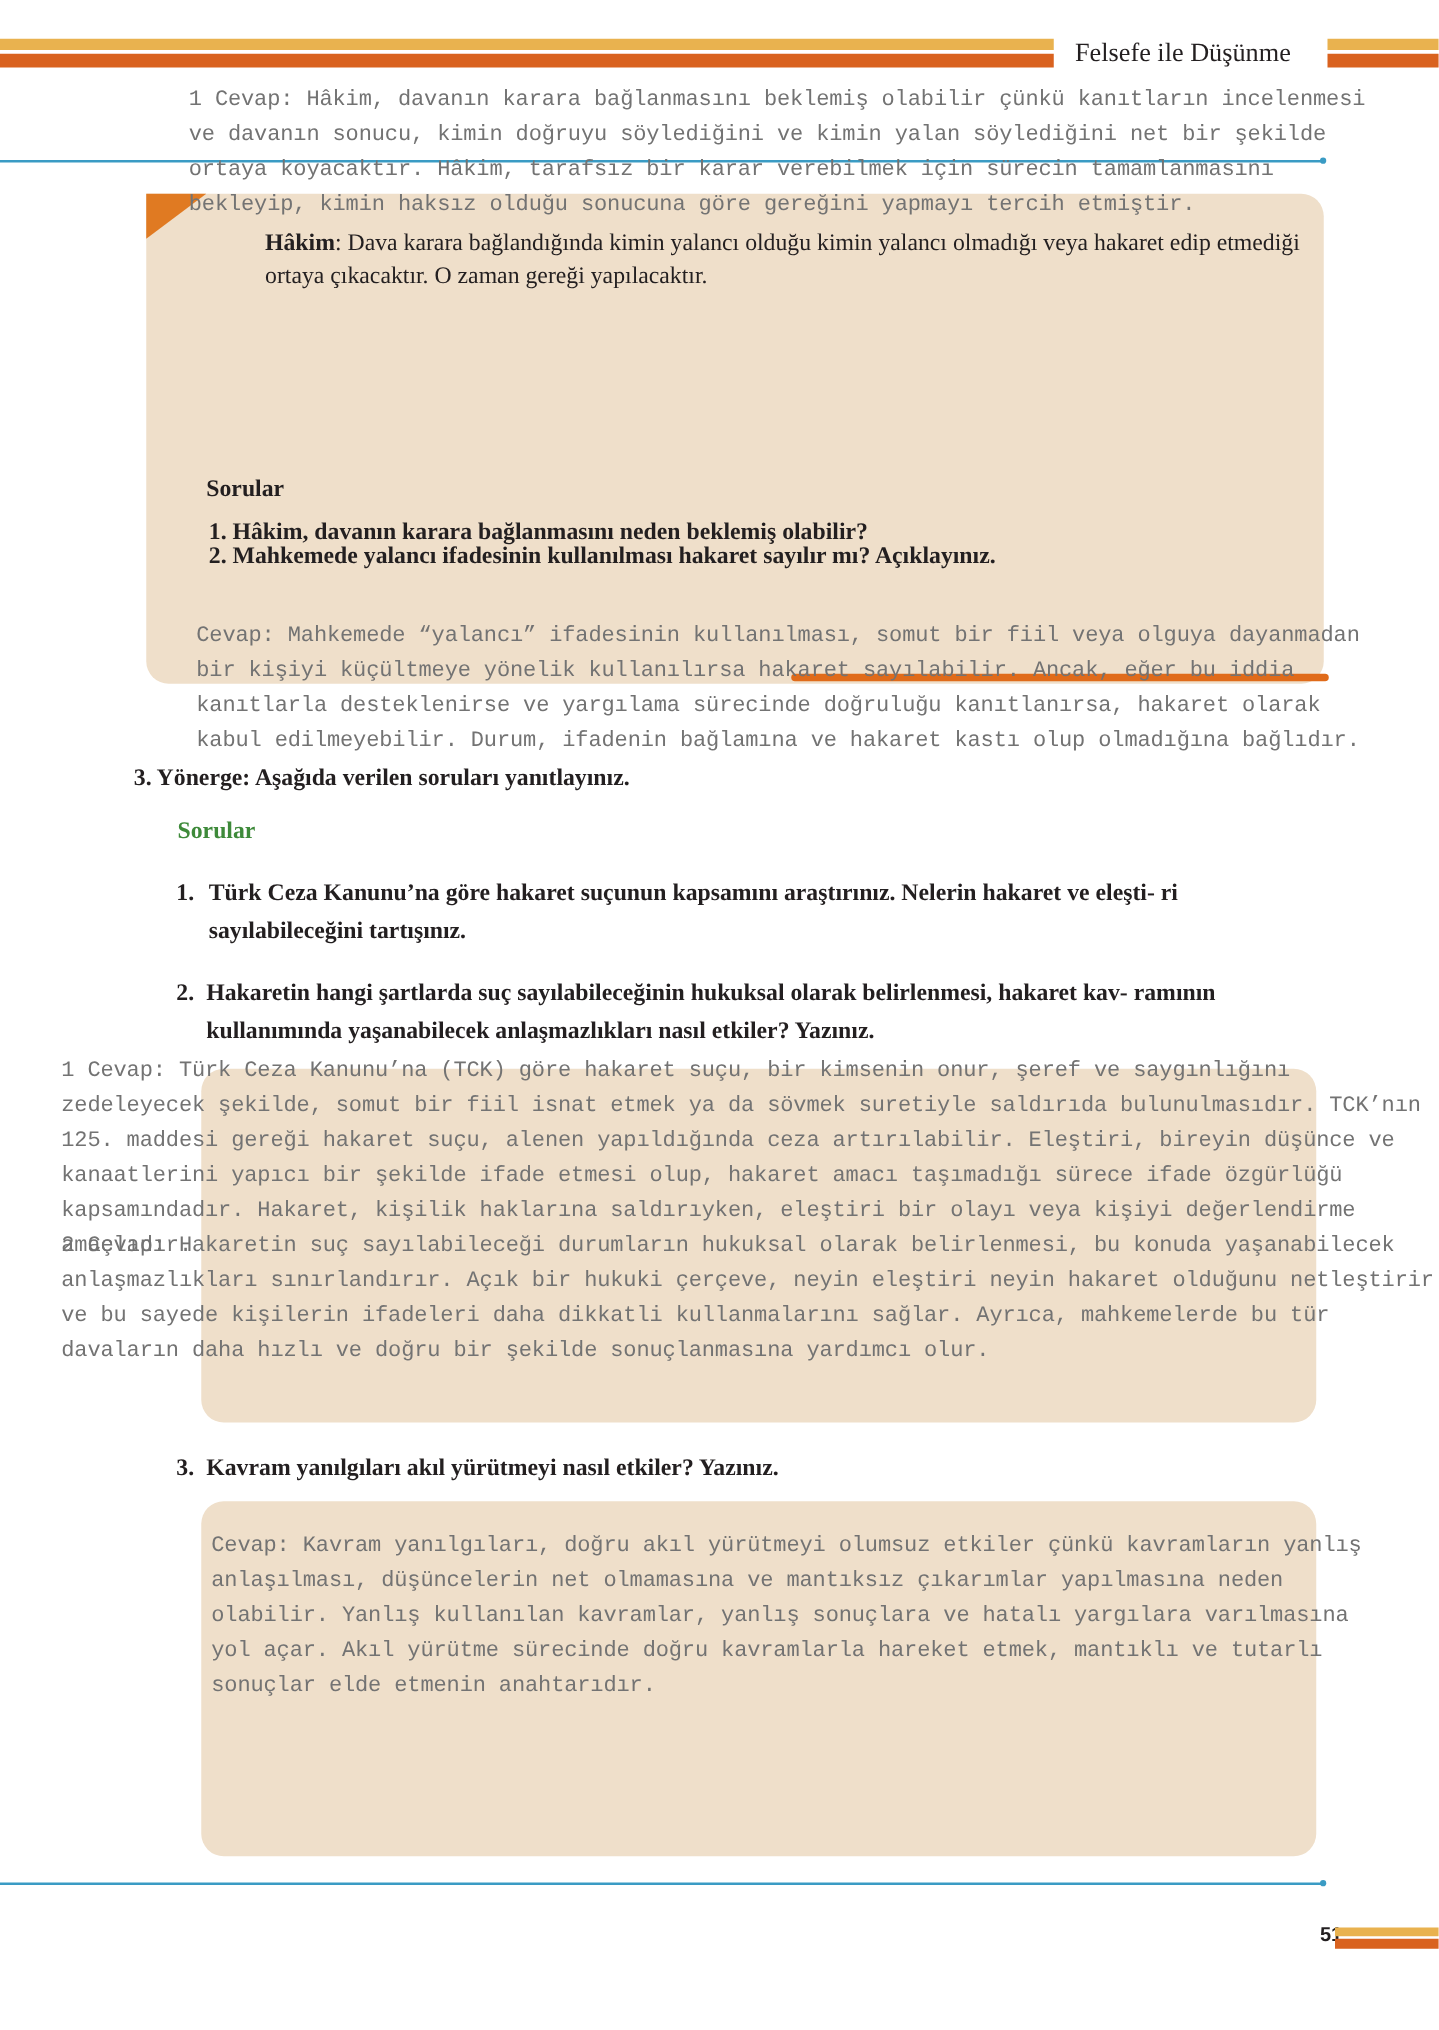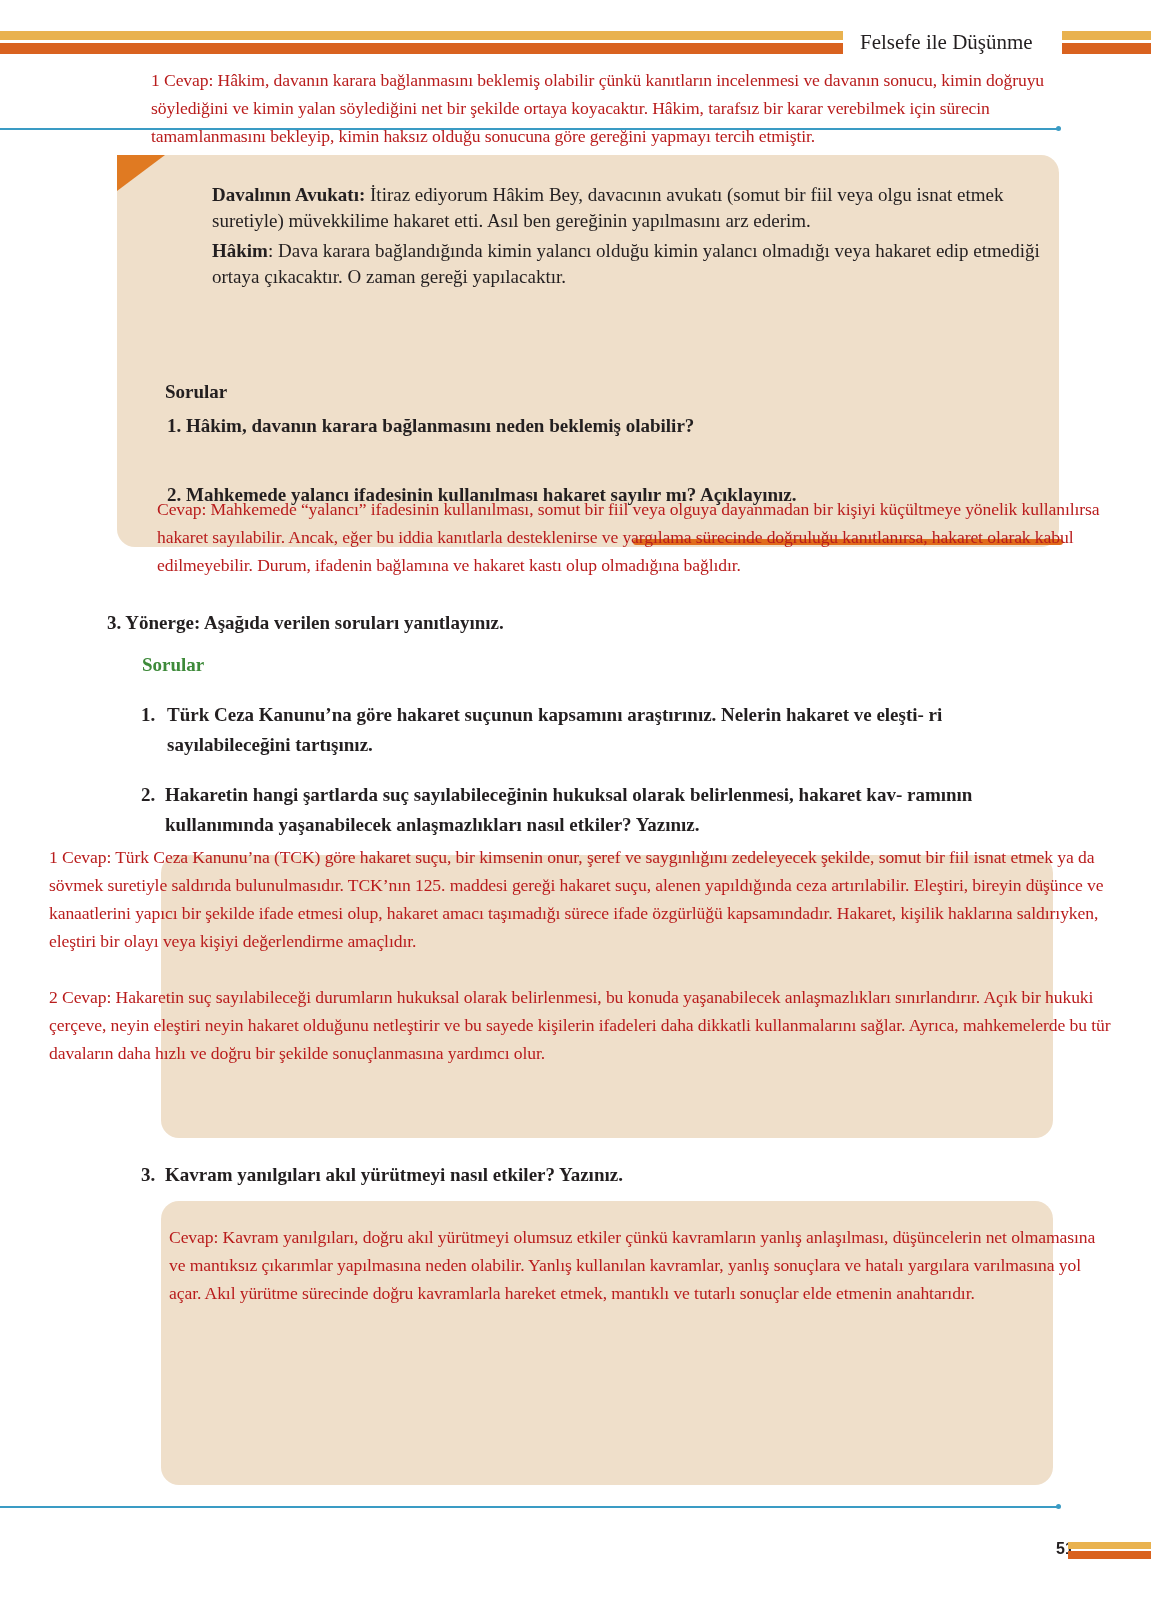--- a/index.html
+++ b/index.html
@@ -2,21 +2,21 @@
 <html><head>
 <meta charset="utf-8">
 <style>
   html, body { margin: 0; padding: 0; }
   body {
     width: 1151px; height: 1624px; position: relative; overflow: hidden;
     background: #ffffff;
   }
   .abs { position: absolute; }
   .serif { font-family: "Liberation Serif", "DejaVu Serif", serif; color: #231f20; }
-  .ans { font-family: Liberation Serif, serif; color: #b91c1c; font-size: 17.6px; line-height: 28px; letter-spacing: -0.1px; }
+  .ans { font-family: Liberation Mono, monospace; color: #737373; font-size: 17.6px; line-height: 28px; letter-spacing: -0.1px; }
 
   
   .bar-top { background: #e9b24f; height: 9px; }
   .bar-bot { background: #d9621f; height: 11px; }
   .header-title { font-size: 21px; color: #231f20; }
 
   
   .box { background: #efdfca; border-radius: 18px; }
   .corner-tri { width: 0; height: 0; border-top: 36px solid #e07a22; border-right: 48px solid transparent; }
 
@@ -41,31 +41,28 @@
 
 <div class="abs hr-line" style="left:0;top:128px;width:1058px;"></div>
 <div class="abs hr-dot" style="left:1056px;top:126px;"></div>
 
 <div class="abs box" style="left:117px;top:155px;width:942px;height:392px;border-top-left-radius:0;"></div>
 <div class="abs corner-tri" style="left:117px;top:155px;"></div>
 
 <div class="abs ans" style="left:151px;top:66px;width:945px;">1 Cevap: Hâkim, davanın karara bağlanmasını beklemiş olabilir çünkü kanıtların incelenmesi ve davanın sonucu, kimin doğruyu söylediğini ve kimin yalan söylediğini net bir şekilde ortaya koyacaktır. Hâkim, tarafsız bir karar verebilmek için sürecin tamamlanmasını bekleyip, kimin haksız olduğu sonucuna göre gereğini yapmayı tercih etmiştir.</div>
 
 <div class="abs serif dialog" style="left:212px;top:182px;width:840px;">
-  <div style="margin-bottom:4px;">
-    <b>Davalının Avukatı:</b><span> İtiraz ediyorum Hâkim Bey, davacının avukatı (somut bir fiil veya olgu isnat etmek suretiyle) müvekkilime hakaret etti. Asıl ben gereğinin yapılmasını arz ederim.</span>
-  </div>
   <div>
     <b>Hâkim</b><span>: Dava karara bağlandığında kimin yalancı olduğu kimin yalancı olmadığı veya hakaret edip etmediği ortaya çıkacaktır. O zaman gereği yapılacaktır.</span>
   </div>
 </div>
 
 <div class="abs serif q" style="left:165px;top:377px;">Sorular</div>
 <div class="abs serif q" style="left:167px;top:411px;text-align:center;">1. Hâkim, davanın karara bağlanmasını neden beklemiş olabilir?</div>
-<div class="abs serif q" style="left:167px;top:480px;">2. Mahkemede yalancı ifadesinin kullanılması hakaret sayılır mı? Açıklayınız.</div>
+<div class="abs serif q" style="left:167px;top:430px;">2. Mahkemede yalancı ifadesinin kullanılması hakaret sayılır mı? Açıklayınız.</div>
 
 <div class="abs underline-mark" style="left:633px;top:539px;width:430px;"></div>
 
 <div class="abs ans" style="left:157px;top:495px;width:950px;">Cevap: Mahkemede “yalancı” ifadesinin kullanılması, somut bir fiil veya olguya dayanmadan bir kişiyi küçültmeye yönelik kullanılırsa hakaret sayılabilir. Ancak, eğer bu iddia kanıtlarla desteklenirse ve yargılama sürecinde doğruluğu kanıtlanırsa, hakaret olarak kabul edilmeyebilir. Durum, ifadenin bağlamına ve hakaret kastı olup olmadığına bağlıdır.</div>
 
 <div class="abs serif q" style="left:107px;top:608px;">3. Yönerge: Aşağıda verilen soruları yanıtlayınız.</div>
 <div class="abs serif sorular-green" style="left:142px;top:654px;">Sorular</div>
 
 <div class="abs serif q" style="left:141px;top:700px;width:900px;display:flex;">
   <span style="width:26px;flex:none;">1.</span>

